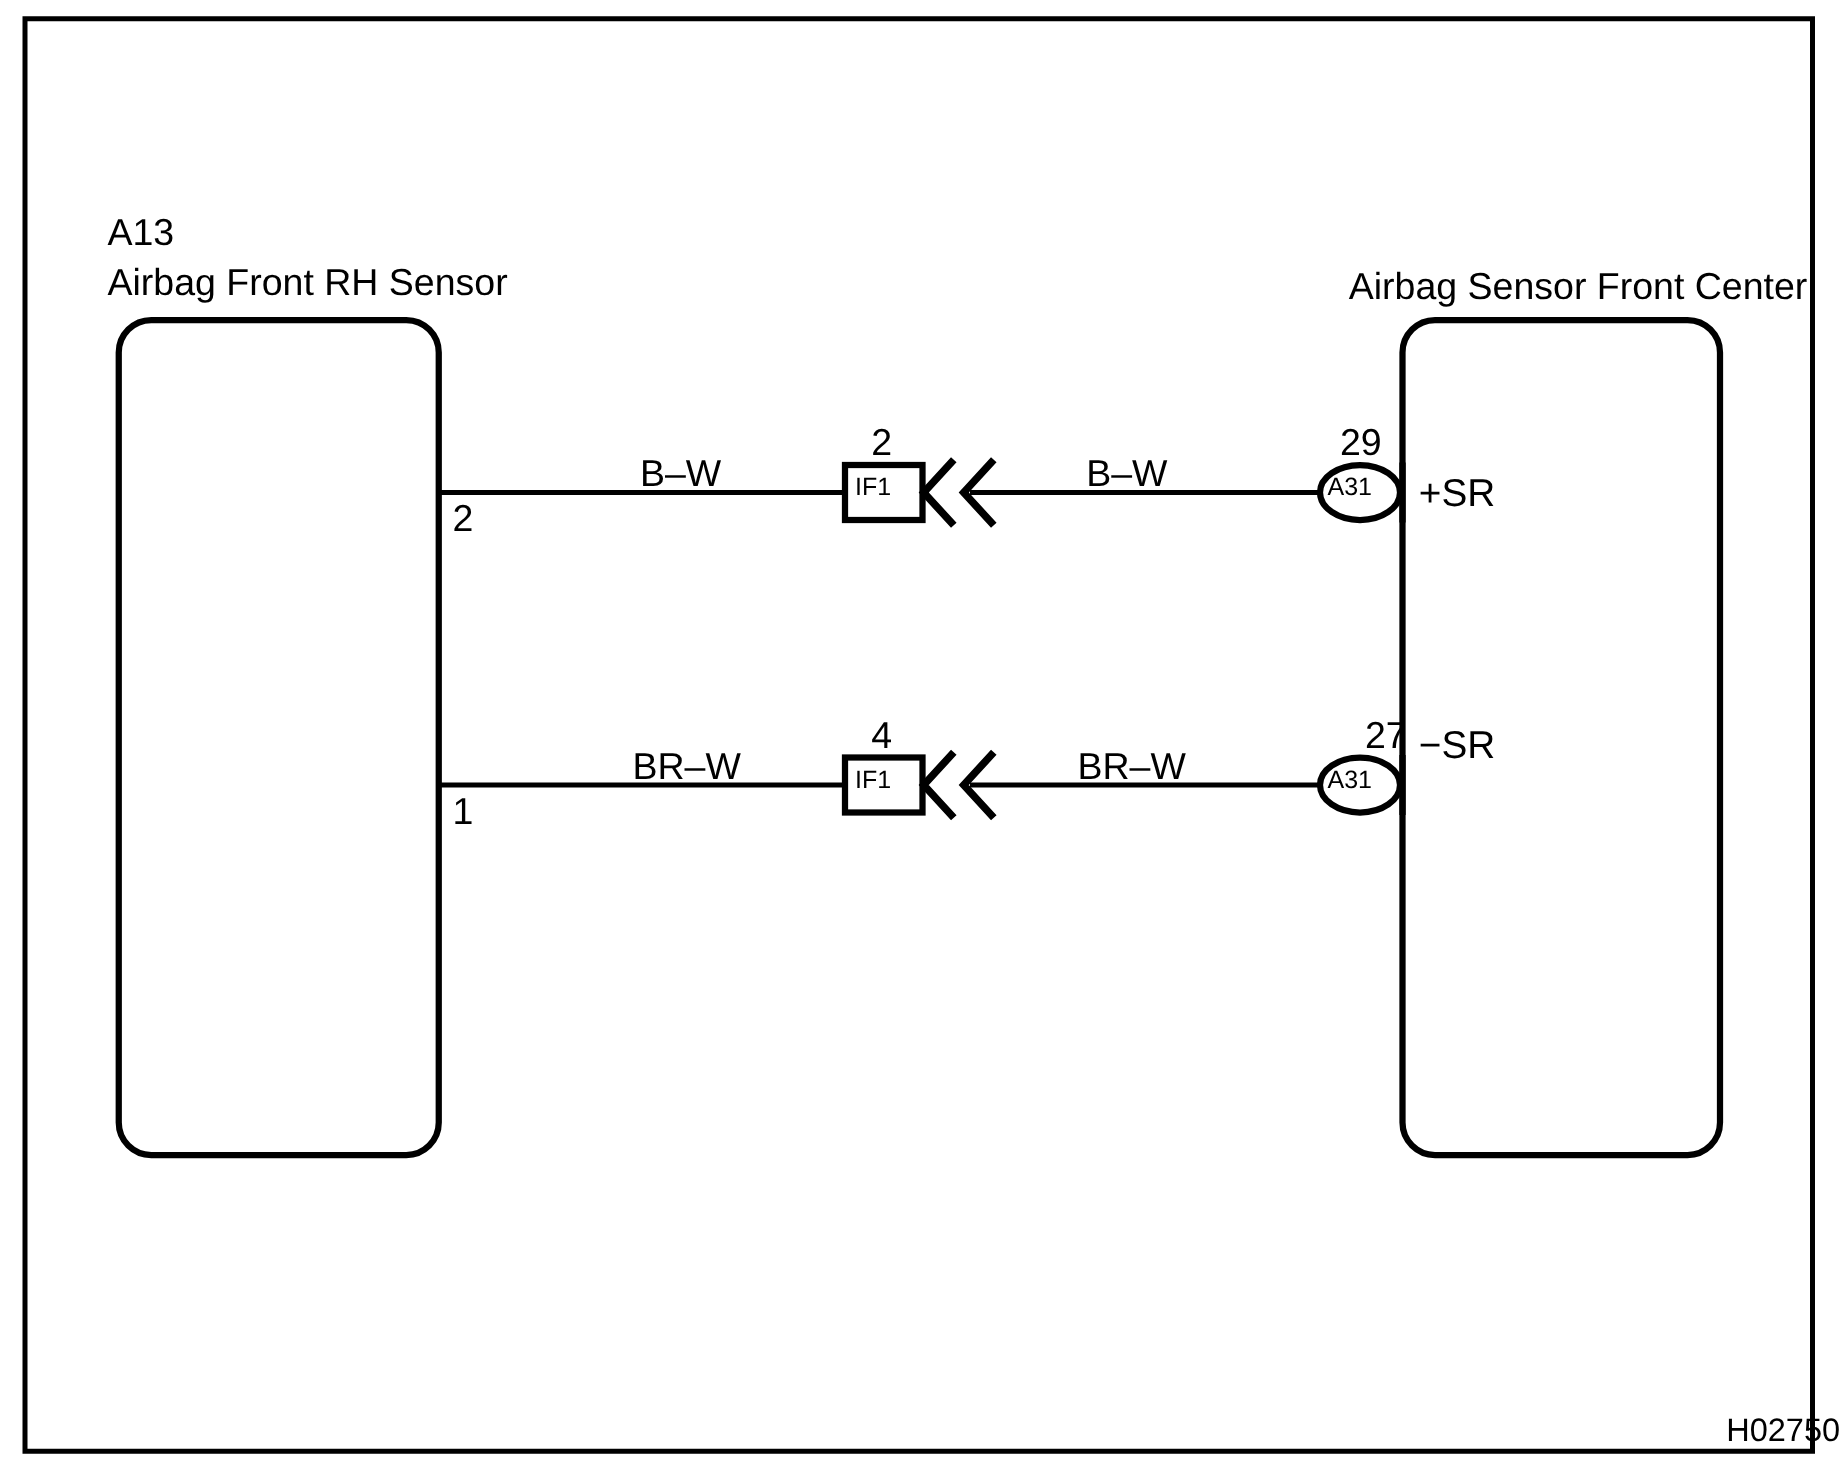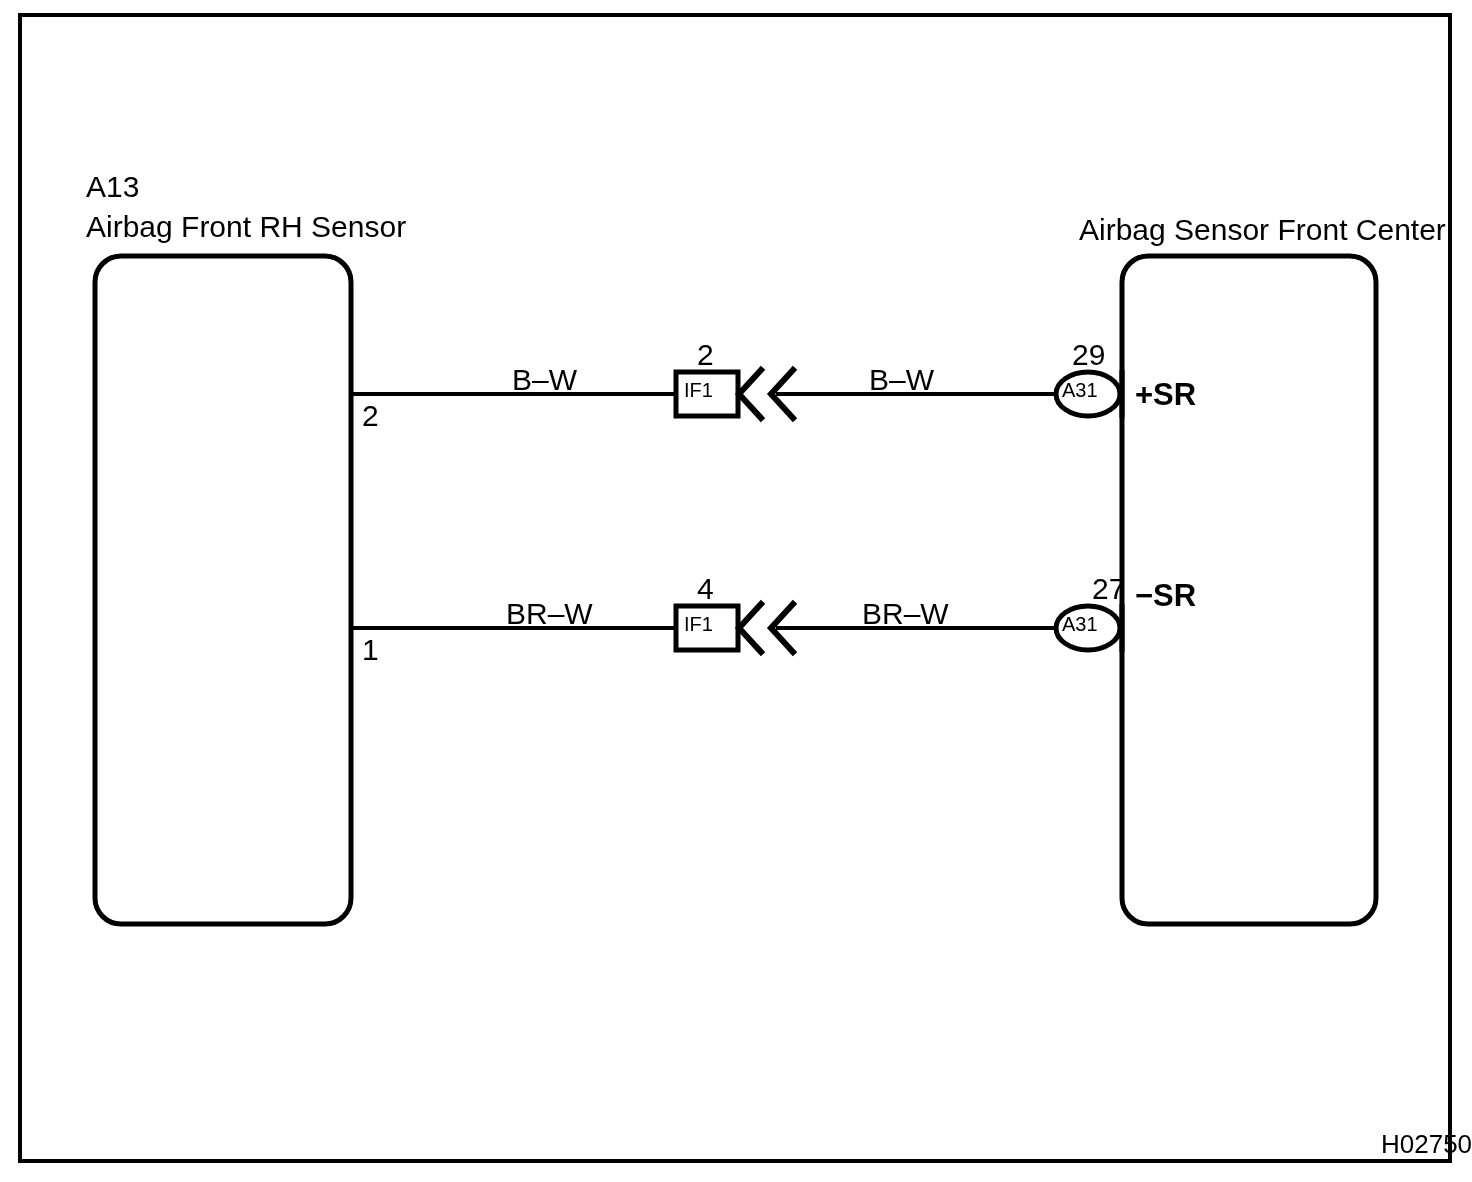--- a/index.html
+++ b/index.html
@@ -36,21 +36,21 @@
   }
   .lbl {
     position: absolute;
     color: #000000;
     white-space: nowrap;
     line-height: 1;
   }
   .title-lbl { font-size: 30px; }
   .wire-lbl  { font-size: 30px; text-align: right; }
   .pin-lbl   { font-size: 30px; }
-  .term-lbl  { font-size: 31px; font-weight: bold; }
+  .term-lbl  { font-size: 31px; }
   .conn-lbl  { font-size: 20px; }
   .code-lbl  { font-size: 26px; text-align: center; }
 </style>
 </head>
 <body>
 
 <div id="page">
 
   <div id="diagram-frame"></div>
 

